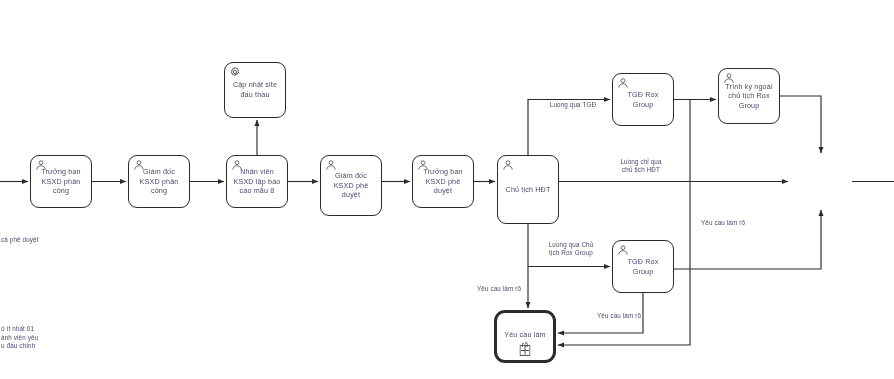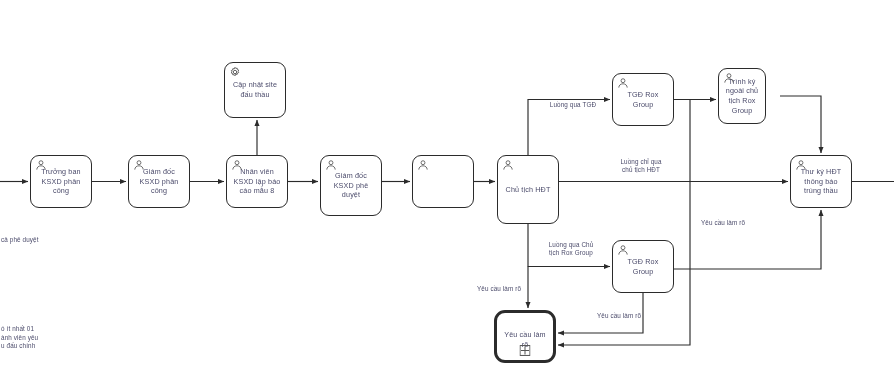--- a/index.html
+++ b/index.html
@@ -186,20 +186,21 @@
     <span class="label">Giám đốc KSXD phê duyệt</span>
   </div>
 
   <div class="node" style="left:412px;top:155px;width:62px;height:53px;">
     <span class="marker">
       <svg viewBox="0 0 24 24" width="12" height="12">
         <circle cx="12" cy="7.4" r="3.9" fill="none" stroke="#555" stroke-width="1.7"></circle>
         <path d="M3.6 21.2c0-4.7 3.8-7.6 8.4-7.6s8.4 2.9 8.4 7.6" fill="none" stroke="#555" stroke-width="1.7"></path>
       </svg>
     </span>
+    <span class="label">Trưởng ban KSXD phê duyệt</span>
   </div>
 
   <div class="node" style="left:497px;top:155px;width:62px;height:69px;">
     <span class="marker">
       <svg viewBox="0 0 24 24" width="12" height="12">
         <circle cx="12" cy="7.4" r="3.9" fill="none" stroke="#555" stroke-width="1.7"></circle>
         <path d="M3.6 21.2c0-4.7 3.8-7.6 8.4-7.6s8.4 2.9 8.4 7.6" fill="none" stroke="#555" stroke-width="1.7"></path>
       </svg>
     </span>
     <span class="label">Chủ tịch HĐT</span>
@@ -208,39 +209,30 @@
   <div class="node" style="left:612px;top:73px;width:62px;height:53px;">
     <span class="marker">
       <svg viewBox="0 0 24 24" width="12" height="12">
         <circle cx="12" cy="7.4" r="3.9" fill="none" stroke="#555" stroke-width="1.7"></circle>
         <path d="M3.6 21.2c0-4.7 3.8-7.6 8.4-7.6s8.4 2.9 8.4 7.6" fill="none" stroke="#555" stroke-width="1.7"></path>
       </svg>
     </span>
     <span class="label">TGĐ Rox Group</span>
   </div>
 
-  <div class="node" style="left:718px;top:68px;width:48px;height:56px;">
+  <div class="node" style="left:718px;top:68px;width:62px;height:56px;">
     <span class="marker">
       <svg viewBox="0 0 24 24" width="12" height="12">
         <circle cx="12" cy="7.4" r="3.9" fill="none" stroke="#555" stroke-width="1.7"></circle>
         <path d="M3.6 21.2c0-4.7 3.8-7.6 8.4-7.6s8.4 2.9 8.4 7.6" fill="none" stroke="#555" stroke-width="1.7"></path>
       </svg>
     </span>
     <span class="label">Trình ký ngoài chủ tịch Rox Group</span>
   </div>
 
-  <div class="node" style="left:790px;top:155px;width:62px;height:53px;">
-    <span class="marker">
-      <svg viewBox="0 0 24 24" width="12" height="12">
-        <circle cx="12" cy="7.4" r="3.9" fill="none" stroke="#555" stroke-width="1.7"></circle>
-        <path d="M3.6 21.2c0-4.7 3.8-7.6 8.4-7.6s8.4 2.9 8.4 7.6" fill="none" stroke="#555" stroke-width="1.7"></path>
-      </svg>
-    </span>
-    <span class="label">Thư ký HĐT thông báo trúng thầu</span>
-  </div>
 
   <div class="node" style="left:612px;top:240px;width:62px;height:53px;">
     <span class="marker">
       <svg viewBox="0 0 24 24" width="12" height="12">
         <circle cx="12" cy="7.4" r="3.9" fill="none" stroke="#555" stroke-width="1.7"></circle>
         <path d="M3.6 21.2c0-4.7 3.8-7.6 8.4-7.6s8.4 2.9 8.4 7.6" fill="none" stroke="#555" stroke-width="1.7"></path>
       </svg>
     </span>
     <span class="label">TGĐ Rox Group</span>
   </div>

